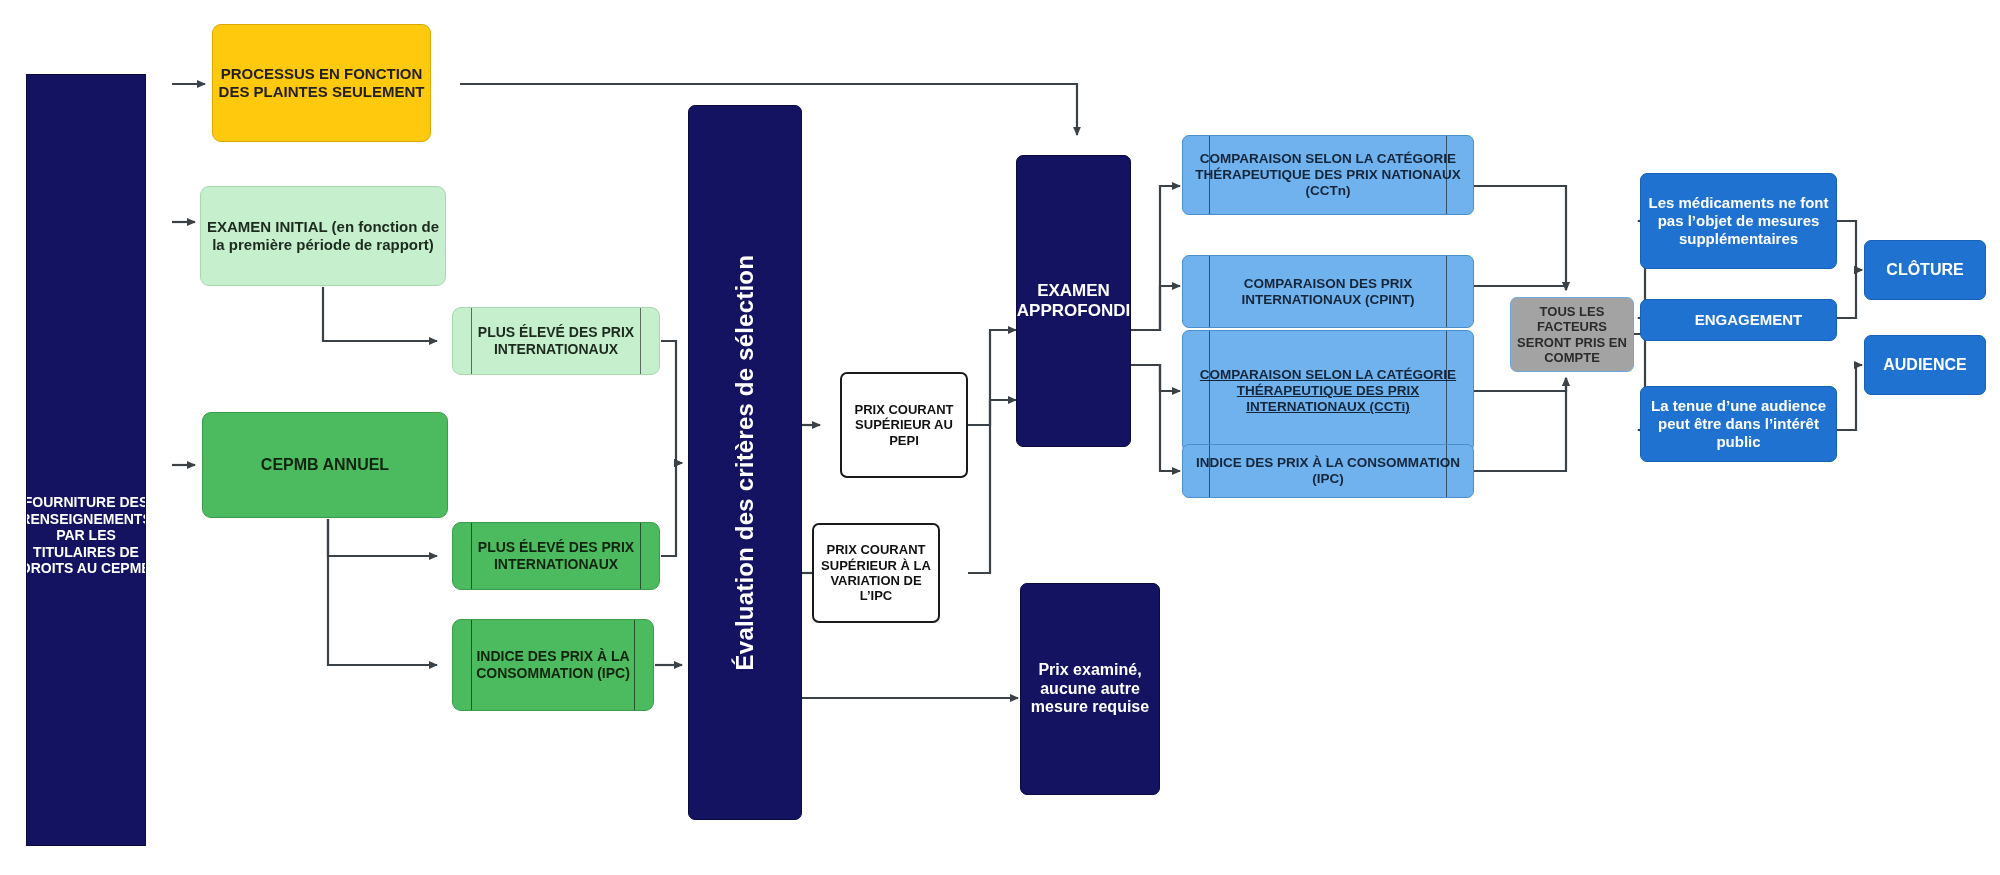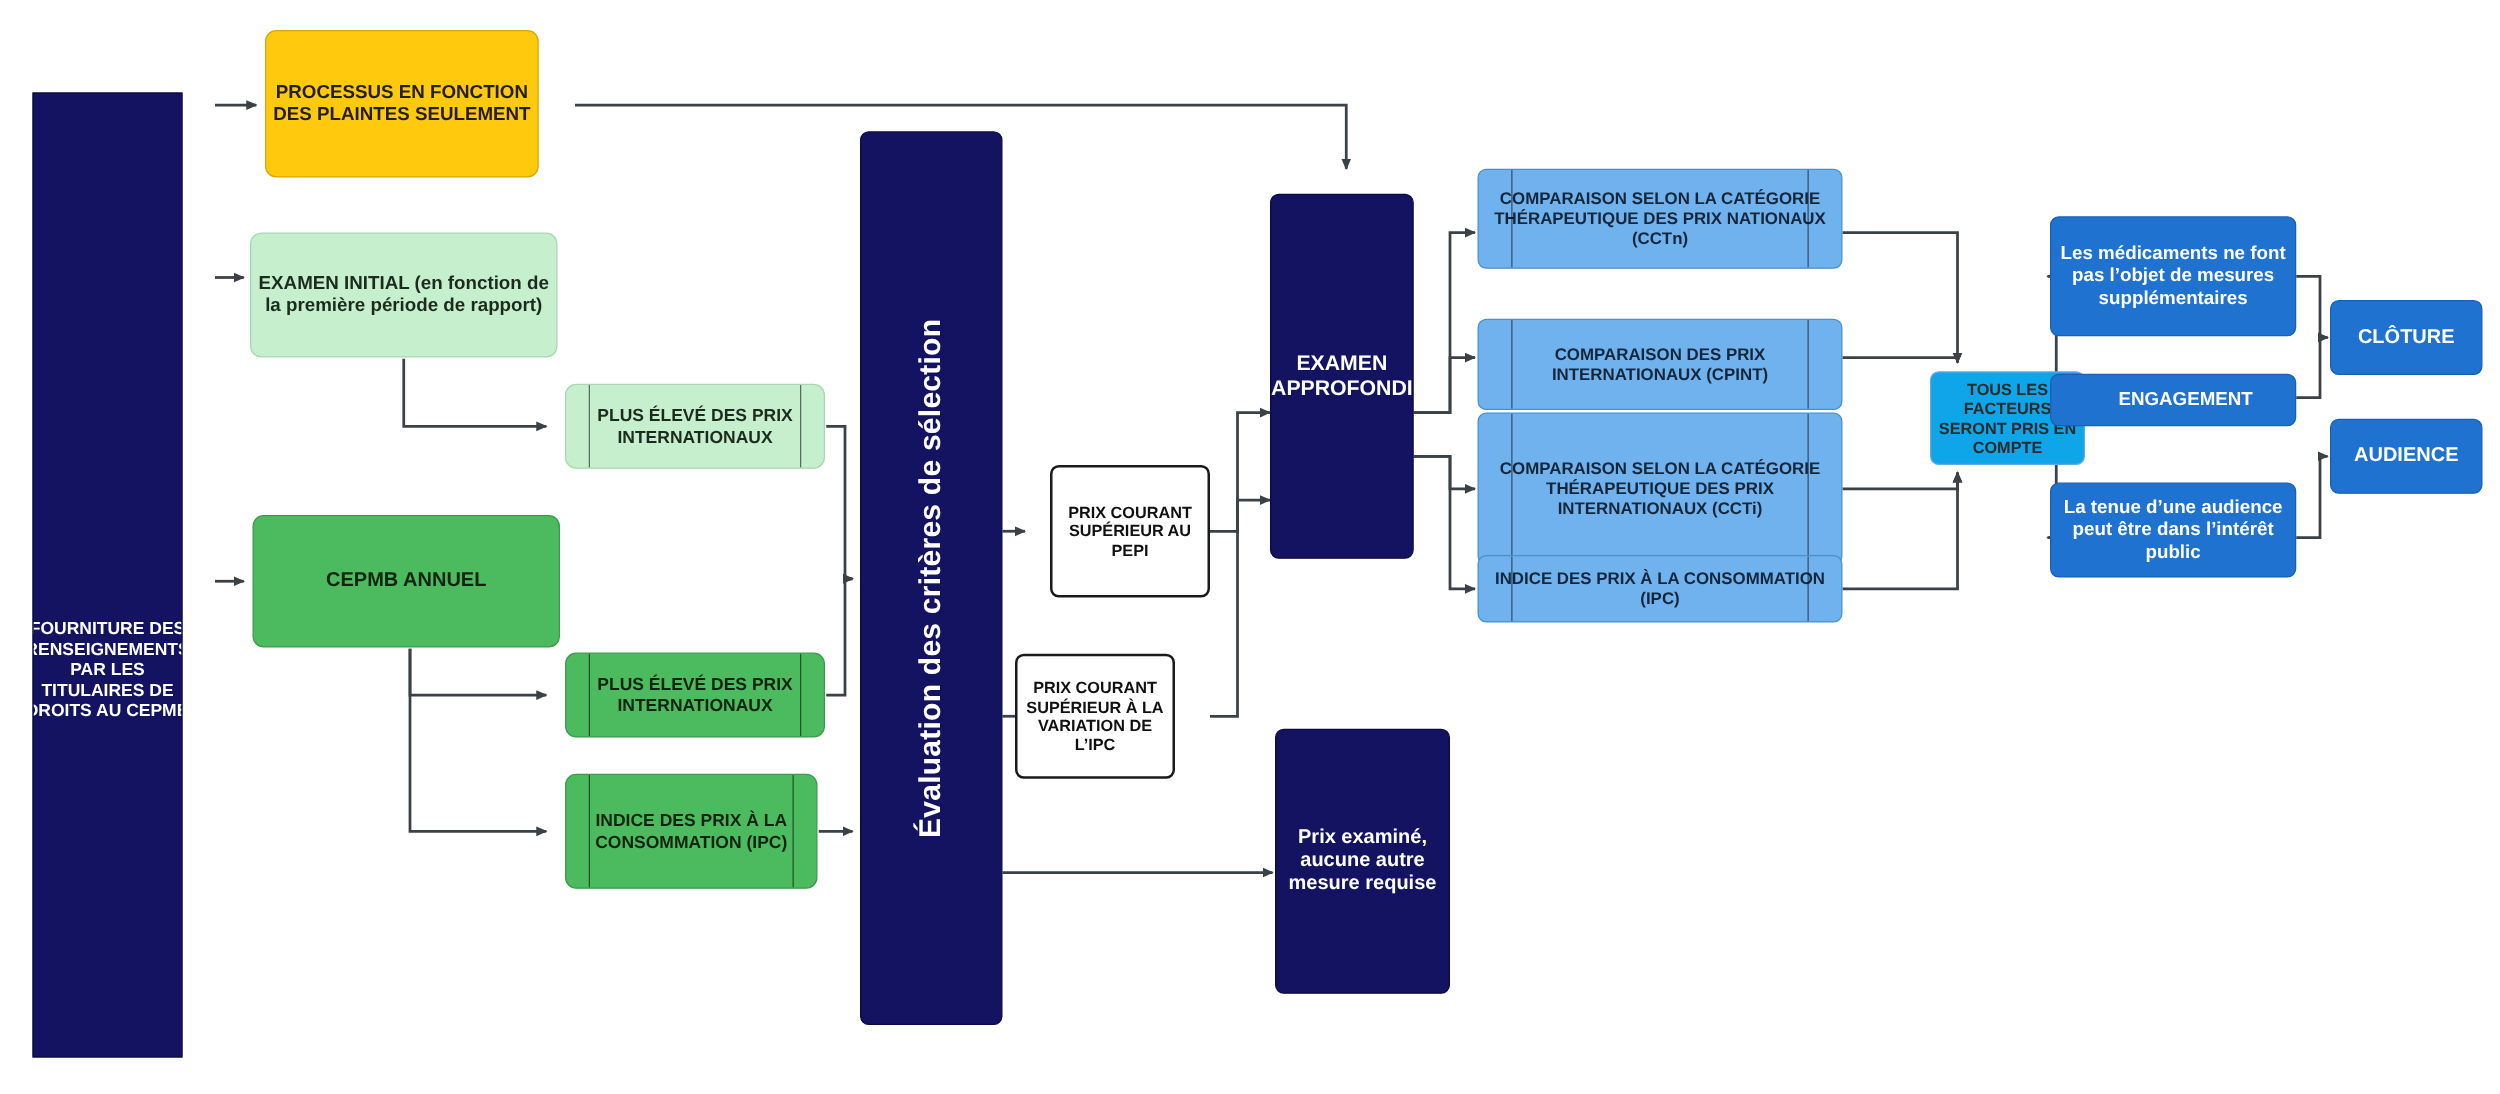--- a/index.html
+++ b/index.html
@@ -81,25 +81,24 @@
     border-radius: 7px;
   }
   .blue-strong {
     background: #1f72d0;
     border: 1px solid #1660b5;
     color: #ffffff;
     border-radius: 7px;
     text-align: center;
   }
   .white-thin {
-    background: #0ea5e9;
+    background: #a3a3a3;
     border: 1.5px solid #6aa9e0;
     color: #2b2b2b;
     border-radius: 7px;
-    margin-left: 34px;
   }
   
   .rail-l, .rail-r {
     position: absolute;
     top: 0; bottom: 0;
     width: 0;
     border-left: 1.5px solid rgba(0,0,0,0.55);
   }
   .rail-l { left: 26px; }
   .rail-r { right: 26px; }
@@ -238,21 +237,21 @@
     <span class="rail-r"></span>
     <span class="lbl">COMPARAISON SELON LA CATÉGORIE THÉRAPEUTIQUE DES PRIX NATIONAUX (CCTn)</span>
   </div>
 
   <div class="node blue-light" style="left:1182px; top:255px; width:292px; height:73px; font-size:13.5px;">
     <span class="rail-l"></span>
     <span class="rail-r"></span>
     <span class="lbl">COMPARAISON DES PRIX INTERNATIONAUX (CPINT)</span>
   </div>
 
-  <div class="node blue-light" style="left:1182px; top:330px; width:292px; height:122px; font-size:13.5px;">
+  <div class="node blue-light" style="left:1182px; top:330px; width:292px; height:122px; font-size:13.5px;text-decoration:underline;">
     <span class="rail-l"></span>
     <span class="rail-r"></span>
     <span class="lbl">COMPARAISON SELON LA CATÉGORIE THÉRAPEUTIQUE DES PRIX INTERNATIONAUX (CCTi)</span>
   </div>
 
   <div class="node blue-light" style="left:1182px; top:444px; width:292px; height:54px; font-size:13.5px;">
     <span class="rail-l"></span>
     <span class="rail-r"></span>
     <span class="lbl">INDICE DES PRIX À LA CONSOMMATION (IPC)</span>
   </div>

